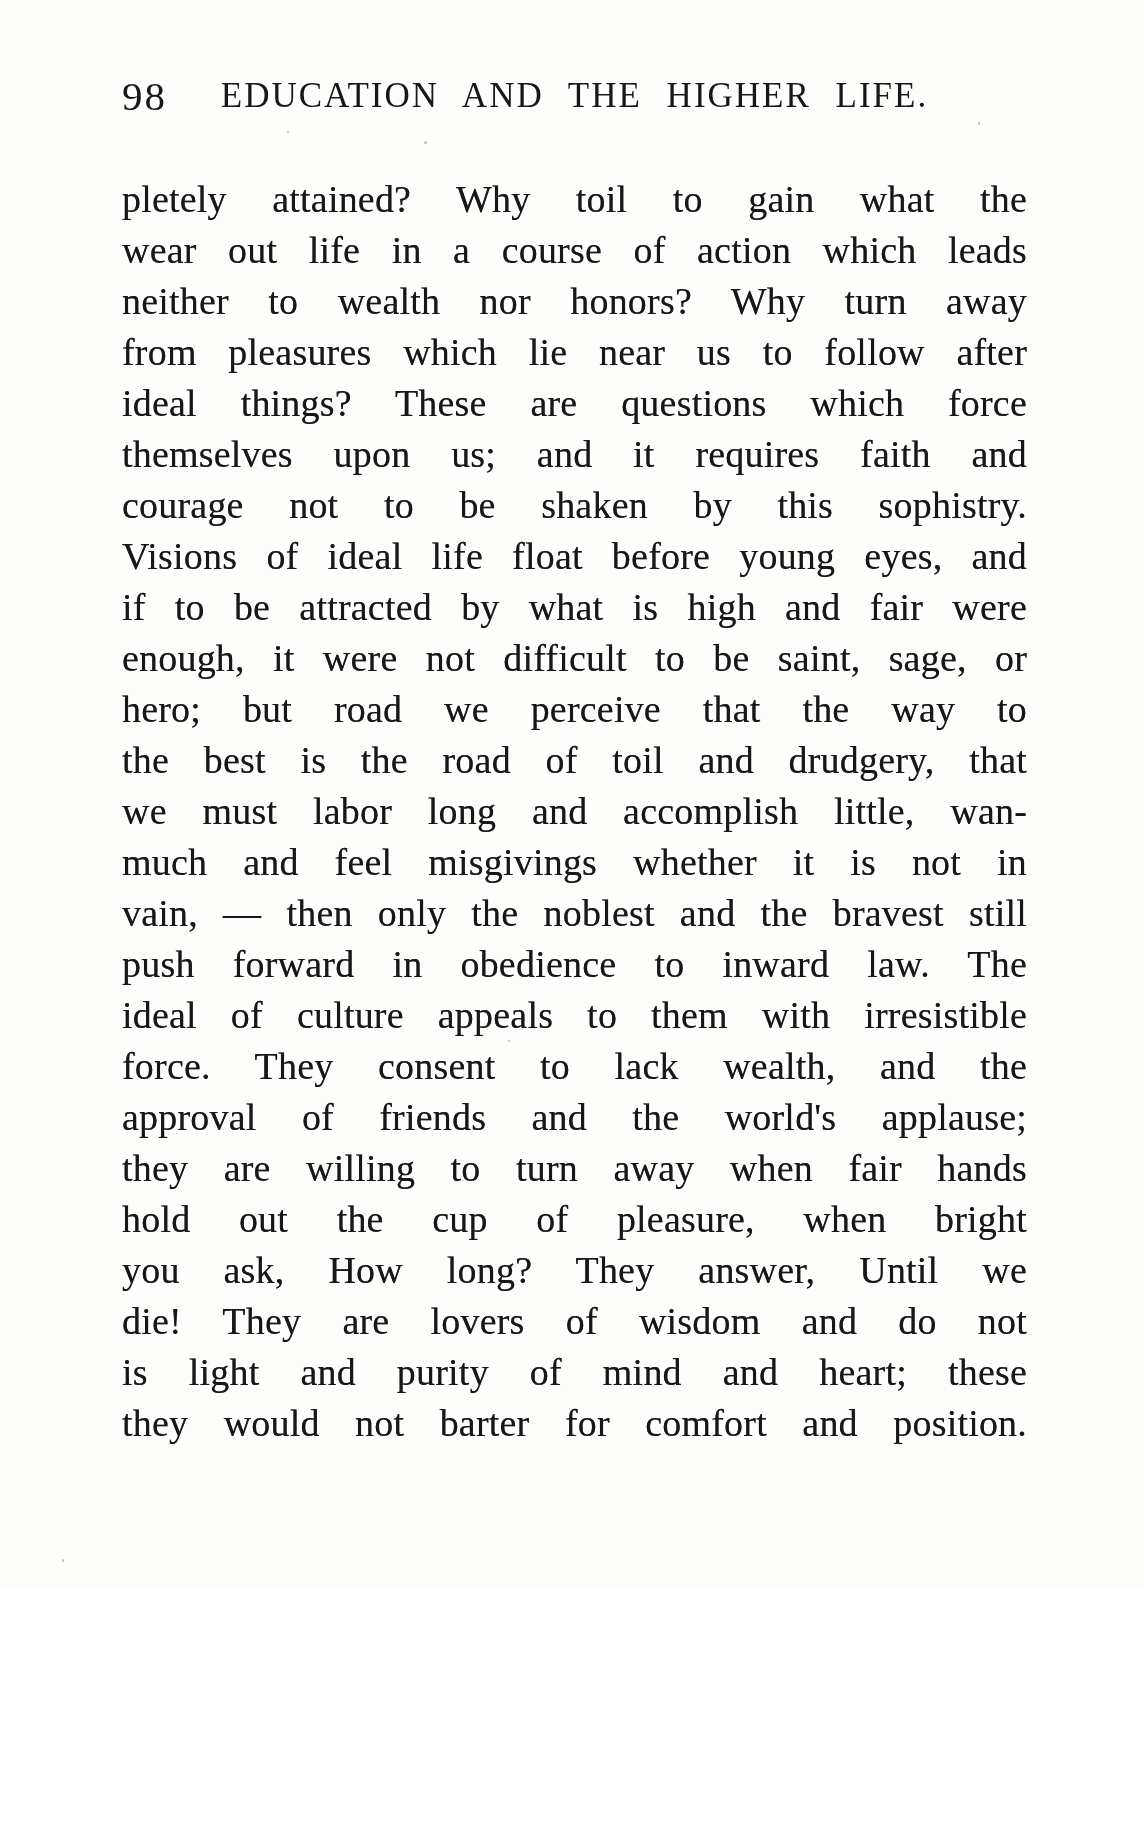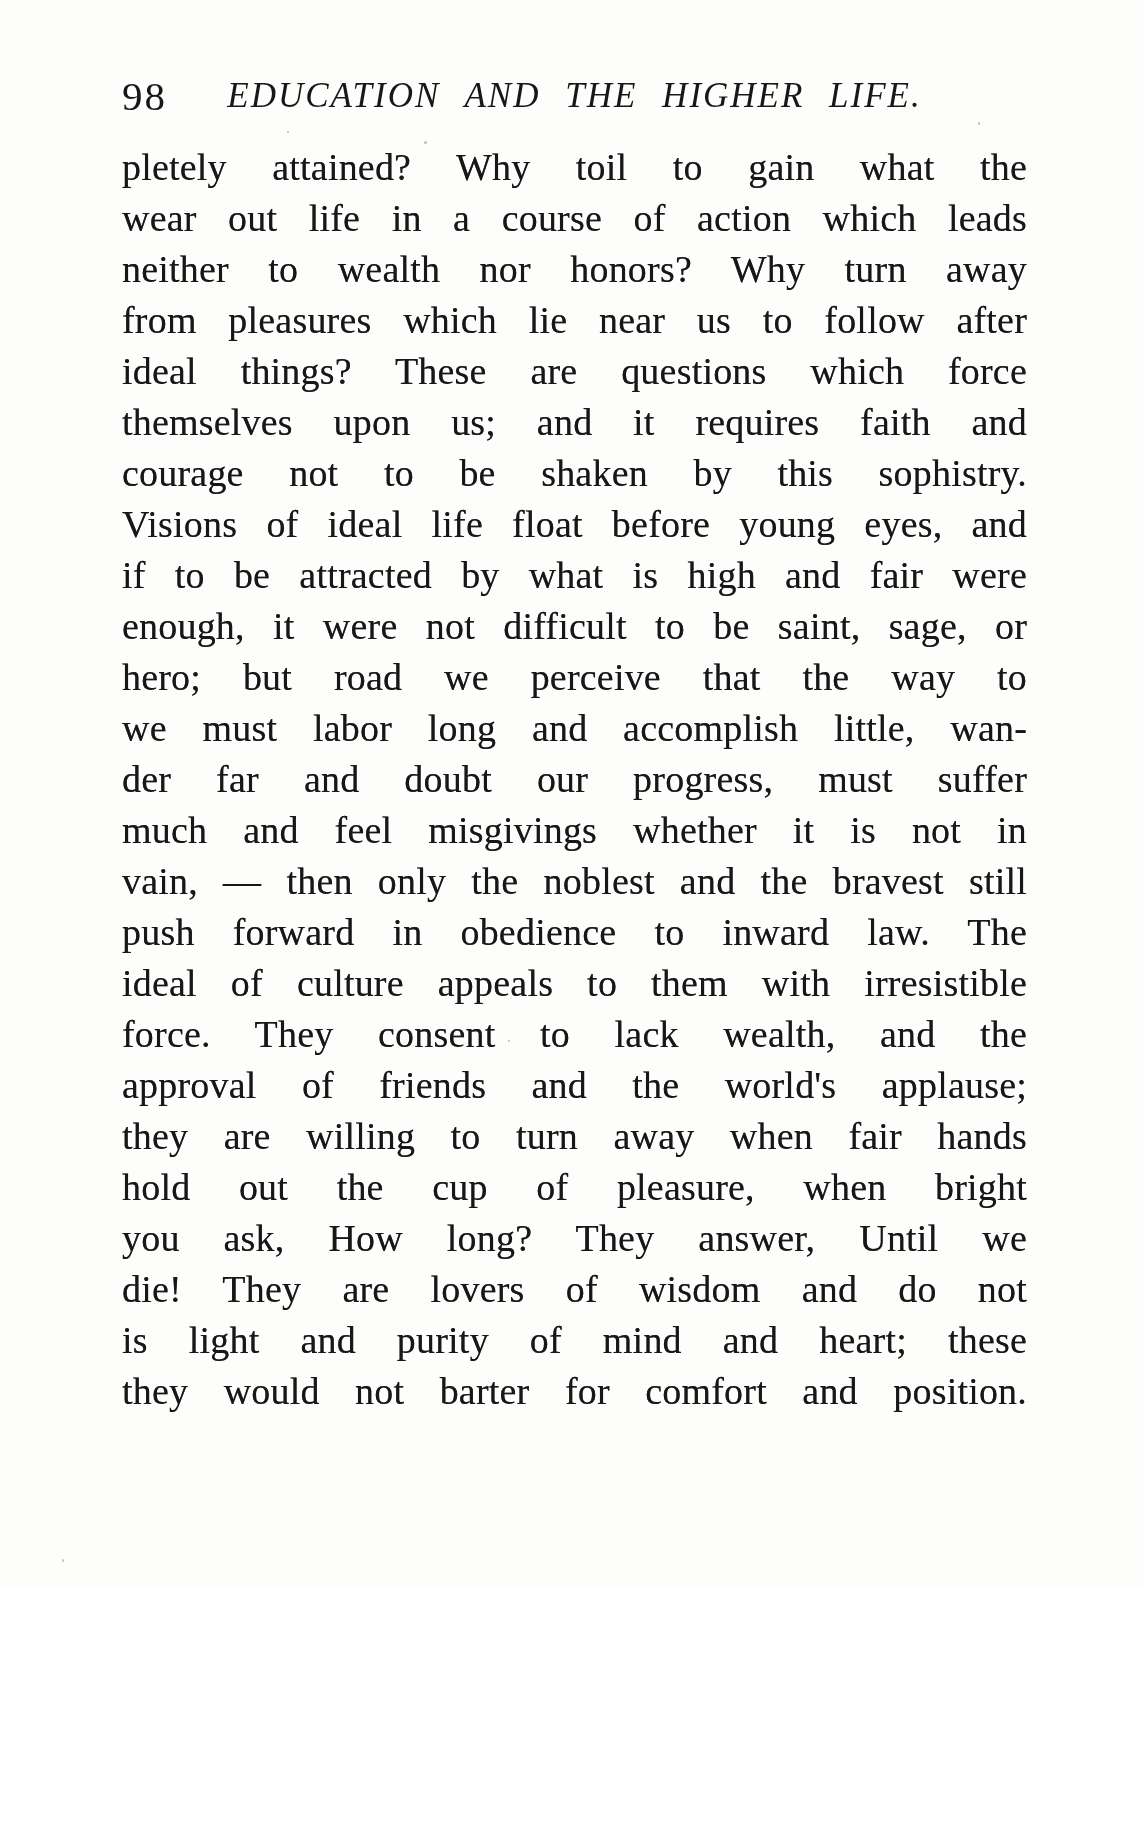--- a/index.html
+++ b/index.html
@@ -32,29 +32,28 @@
     font-size: 41px;
     letter-spacing: 2px;
     font-style: normal;
     line-height: 52px;
   }
   .running-title {
     position: absolute;
     left: 0;
     right: 0;
     text-align: center;
-    font-style: italic;
     font-size: 35px;
     letter-spacing: 2px;
     word-spacing: 14px;
     line-height: 52px;
     white-space: nowrap;
   }
   .body-text {
-    margin-top: 20px;
+    margin-top: 52px;
     text-shadow: 0 0 0.6px rgba(20,20,20,0.65);
   }
   .text-line {
     font-size: 38px;
     line-height: 51px;
     height: 51px;
     text-align: justify;
     text-align-last: justify;
     text-justify: inter-word;
     letter-spacing: 0.2px;
@@ -113,24 +112,24 @@
         <div class="text-line">courage not to be shaken by this sophistry.</div>
 
         <div class="text-line">Visions of ideal life float before young eyes, and</div>
 
         <div class="text-line">if to be attracted by what is high and fair were</div>
 
         <div class="text-line">enough, it were not difficult to be saint, sage, or</div>
 
         <div class="text-line">hero; but road we perceive that the way to</div>
 
+        <div class="text-line">the best is the road of toil and drudgery, that</div>
 
         <div class="text-line">we must labor long and accomplish little, wan-</div>
 
-        <div class="text-line">der far and doubt our progress, must suffer</div>
 
         <div class="text-line">much and feel misgivings whether it is not in</div>
 
         <div class="text-line">vain, — then only the noblest and the bravest still</div>
 
         <div class="text-line">push forward in obedience to inward law.  The</div>
 
         <div class="text-line">ideal of culture appeals to them with irresistible</div>
 
         <div class="text-line">force.  They consent to lack wealth, and the</div>

